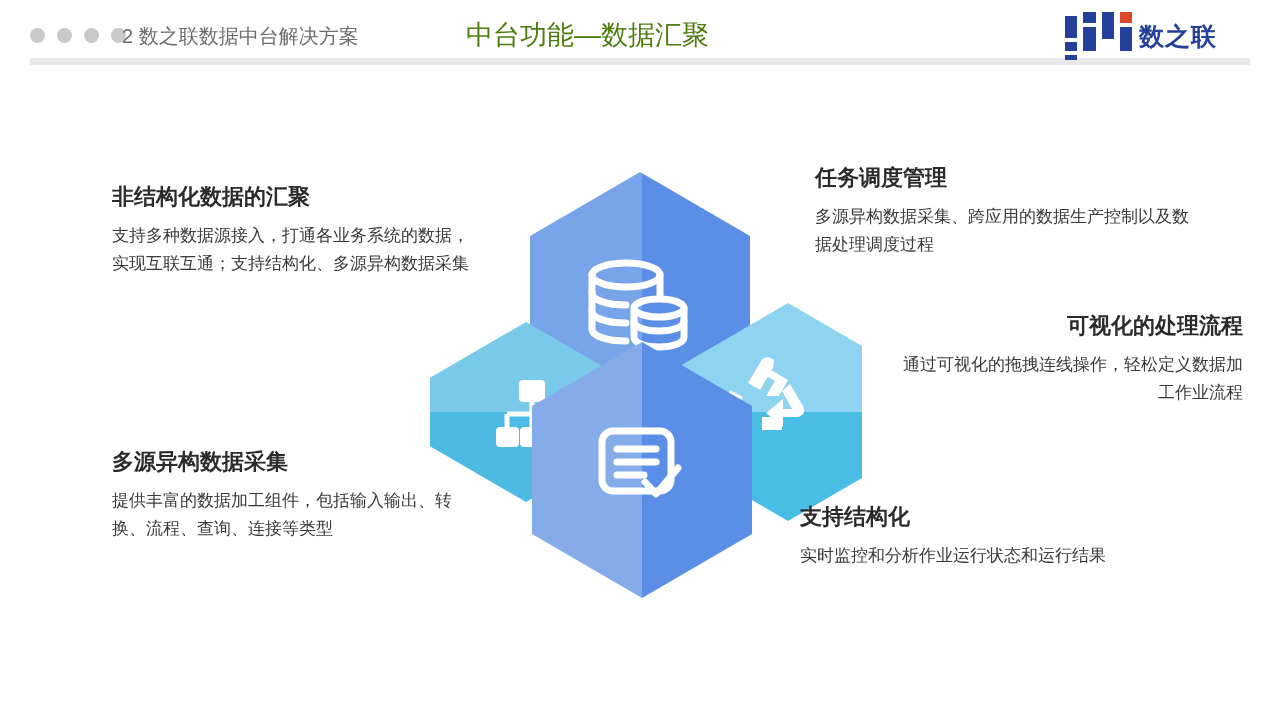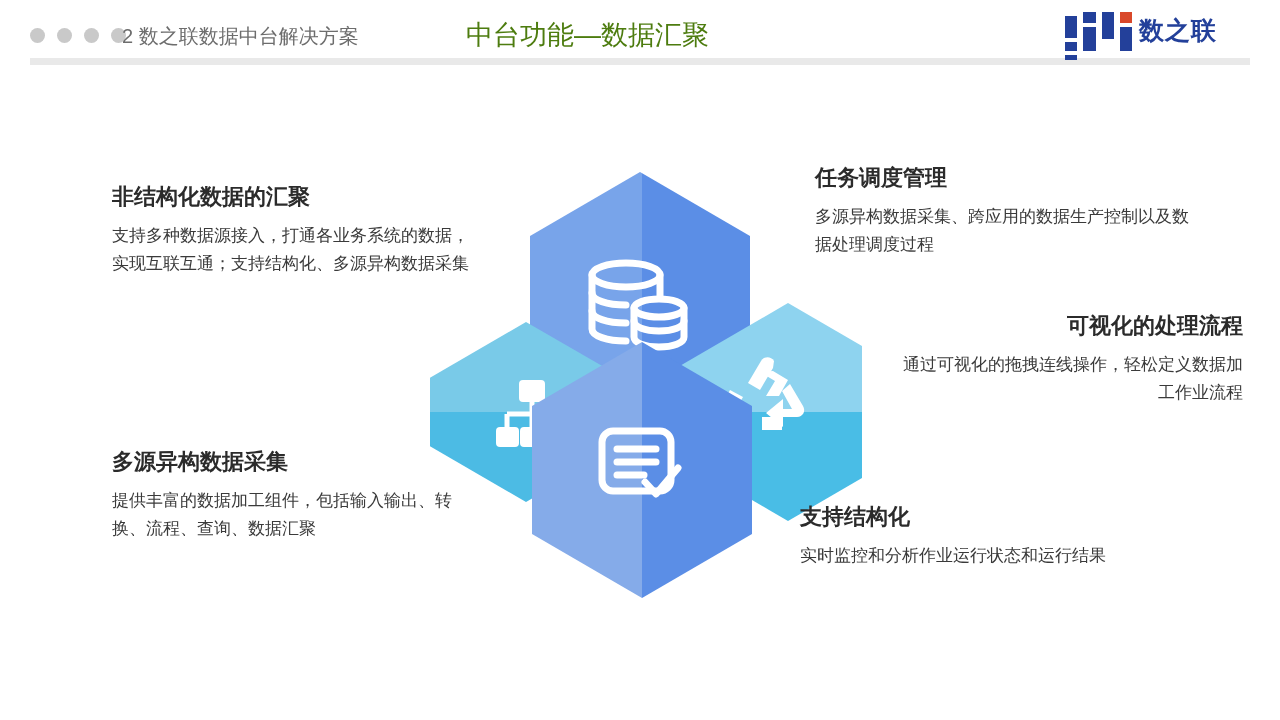--- a/index.html
+++ b/index.html
@@ -25,21 +25,21 @@
     font-size:27px; font-weight:normal; color:#4d7c0f;
     white-space:nowrap; line-height:34px;margin-left:45px;
   }
   #header-rule { position:absolute; left:30px; top:58px; width:1220px; height:7px; background:#e9e9e9; }
 
   
   #logo { position:absolute; right:30px; top:12px; width:185px; height:48px; }
   #logo-mark { position:absolute; left:0; top:0; width:68px; height:48px; }
   .lb { position:absolute; background:#23409a; }
   #logo-text {
-    position:absolute; left:74px; top:4px;
+    position:absolute; left:74px; top:10px;
     font-size:25px; font-weight:bold; color:#23409a;
     white-space:nowrap; line-height:28px; letter-spacing:1px;
   }
 
   
   #diagram { position:absolute; left:430px; top:168px; width:432px; height:434px; }
   #diagram svg { display:block; width:432px; height:434px; }
 
   
   .block { position:absolute; }
@@ -183,21 +183,21 @@
     </svg>
   </div>
 
   <div class="block" id="blk-collect">
     <h3>非结构化数据的汇聚</h3>
     <p>支持多种数据源接入，打通各业务系统的数据，实现互联互通；支持结构化、多源异构数据采集</p>
   </div>
 
   <div class="block" id="blk-clean">
     <h3>多源异构数据采集</h3>
-    <p>提供丰富的数据加工组件，包括输入输出、转换、流程、查询、数据汇聚</p>
+    <p>提供丰富的数据加工组件，包括输入输出、转换、流程、查询、连接等类型</p>
   </div>
 
   <div class="block" id="blk-schedule">
     <h3>任务调度管理</h3>
     <p>多源异构数据采集、跨应用的数据生产控制以及数据处理调度过程</p>
   </div>
 
   <div class="block" id="blk-visual">
     <h3>可视化的处理流程</h3>
     <p>通过可视化的拖拽连线操作，轻松定义数据加工作业流程</p>

